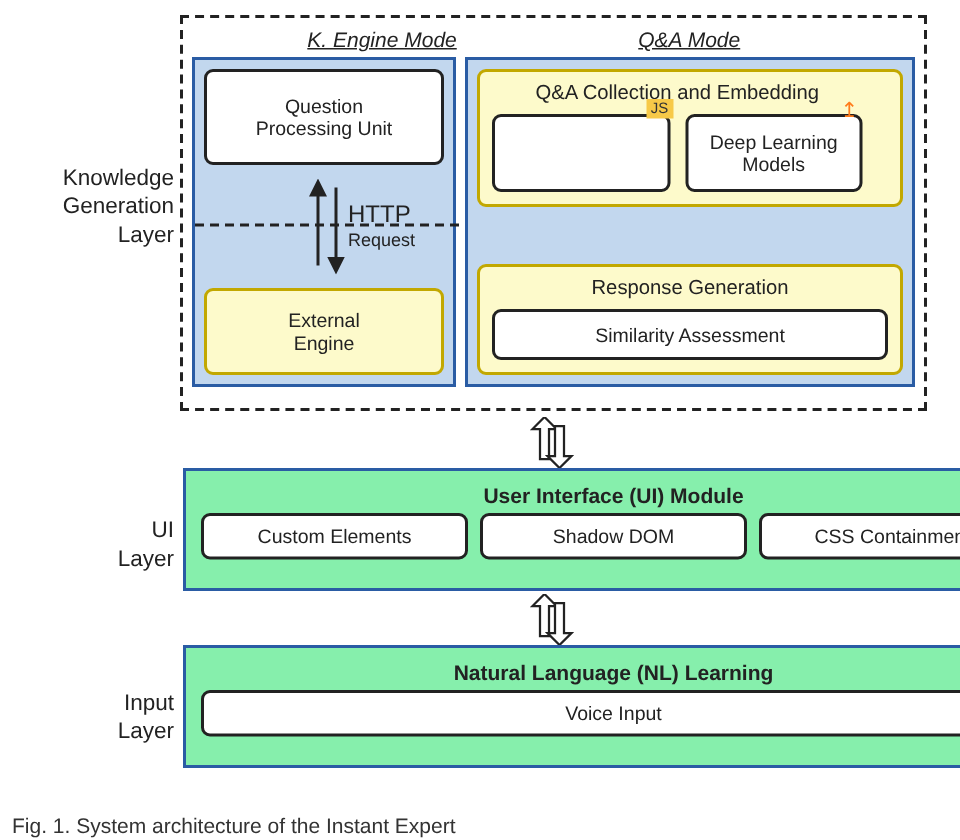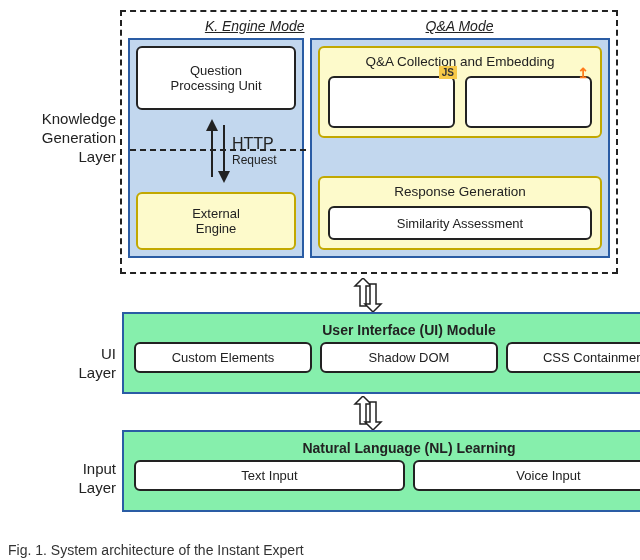--- a/index.html
+++ b/index.html
@@ -107,21 +107,21 @@
   .caption {
     position: absolute;
     left: 8px;
     bottom: 2px;
     font-size: 14px;
     color: #333;
   }
   .icon-badge {
     position: absolute;
     font-size: 10px;
-    font-weight: 700;
+    font-weight: 400;
     padding: 1px 3px;
   }
   .js-badge { background: #f7c948; color: #333; }
   .tf-badge { color: #ff7b1a; }
 </style>
 </head>
 <body>
 
 <div class="canvas">
 
@@ -158,27 +158,29 @@
           <div class="http-dashed" style="left:-6px; top:30px; width:176px"></div>
           <div style="position:absolute; left:96px; top:16px; font-size:16px">HTTP</div>
           <div style="position:absolute; left:96px; top:34px; font-size:12px">Request</div>
         </div>
 
         <div class="yellow-box" style="height:58px; white-space:pre-line; display:flex; align-items:center; justify-content:center">External
 Engine</div>
       </div>
 
       <div class="mode-panel qa-panel">
-        <div class="yellow-box" style="position:relative; padding:6px 8px 8px 8px">
+        <div class="yellow-box" style="position:relative; padding:6px 25px 8px 8px">
           <div class="box-label" style="font-size:13.5px; padding-bottom:6px">Q&amp;A Collection and Embedding</div>
           <div class="row" style="gap:10px; position:relative">
             <div class="white-box" style="height:52px; white-space:pre-line; position:relative">
               <span class="icon-badge js-badge" style="top:-12px; right:-4px">JS</span>
             </div>
             <div class="white-box" style="height:52px; white-space:pre-line; position:relative">
+              <span>Deep Learning
+Models</span>
               <span class="icon-badge tf-badge" style="top:-14px; right:-2px; font-size:14px">↥</span>
             </div>
           </div>
         </div>
 
         <div class="yellow-box" style="padding:6px 8px 8px 8px">
           <div class="box-label" style="font-size:13.5px; padding-bottom:6px">Response Generation</div>
           <div class="white-box" style="height:34px">Similarity Assessment</div>
         </div>
       </div>
@@ -208,20 +210,19 @@
     <svg viewBox="0 0 36 34">
       <path d="M10 28 L10 8 L5 8 L13 0 L21 8 L16 8 L16 28 Z" fill="#fff" stroke="#222" stroke-width="1.5"></path>
       <path d="M20 6 L20 26 L15 26 L23 34 L31 26 L26 26 L26 6 Z" fill="#fff" stroke="#222" stroke-width="1.5"></path>
     </svg>
   </div>
 
   <div class="layer" style="top:430px; height:82px">
     <div class="layer-inner">
       <div class="section-title">Natural Language (NL) Learning</div>
       <div class="row">
-        <div class="white-box">Text Input</div>
         <div class="white-box">Voice Input</div>
       </div>
     </div>
   </div>
 
   <div class="caption">Fig. 1. System architecture of the Instant Expert</div>
 </div>
 
 </body></html>

